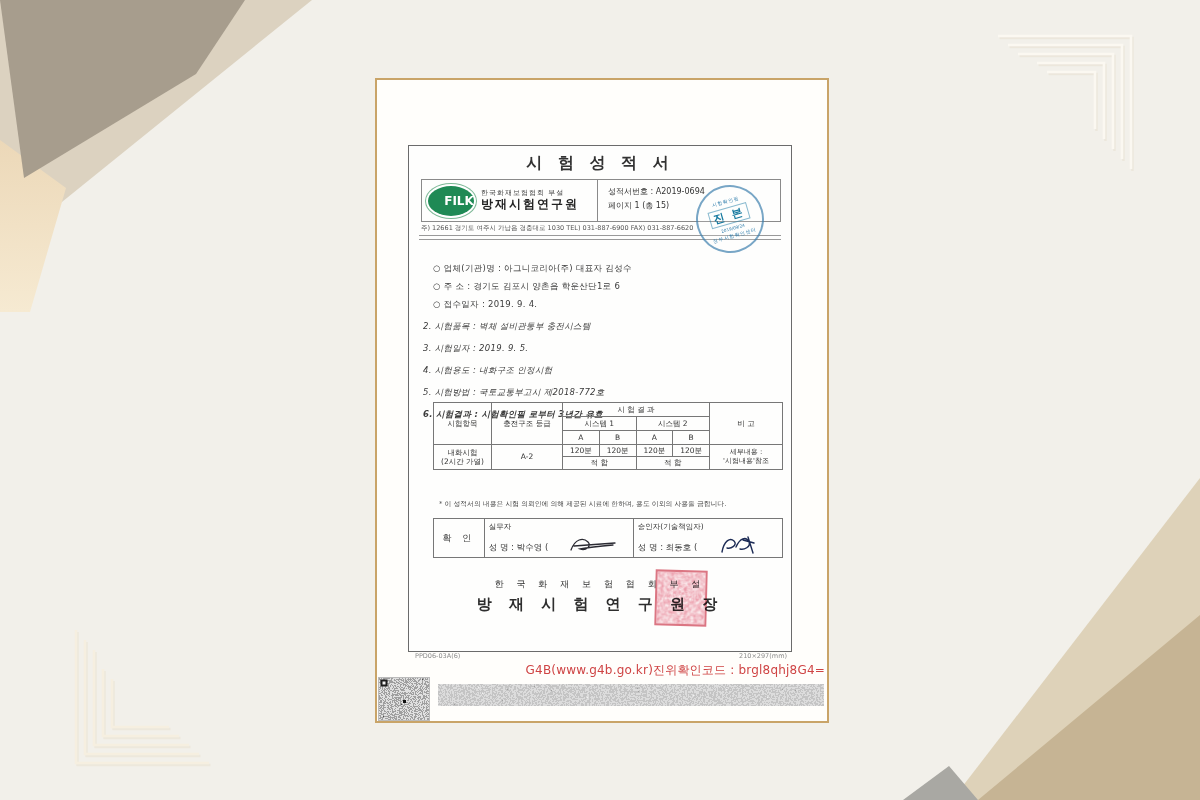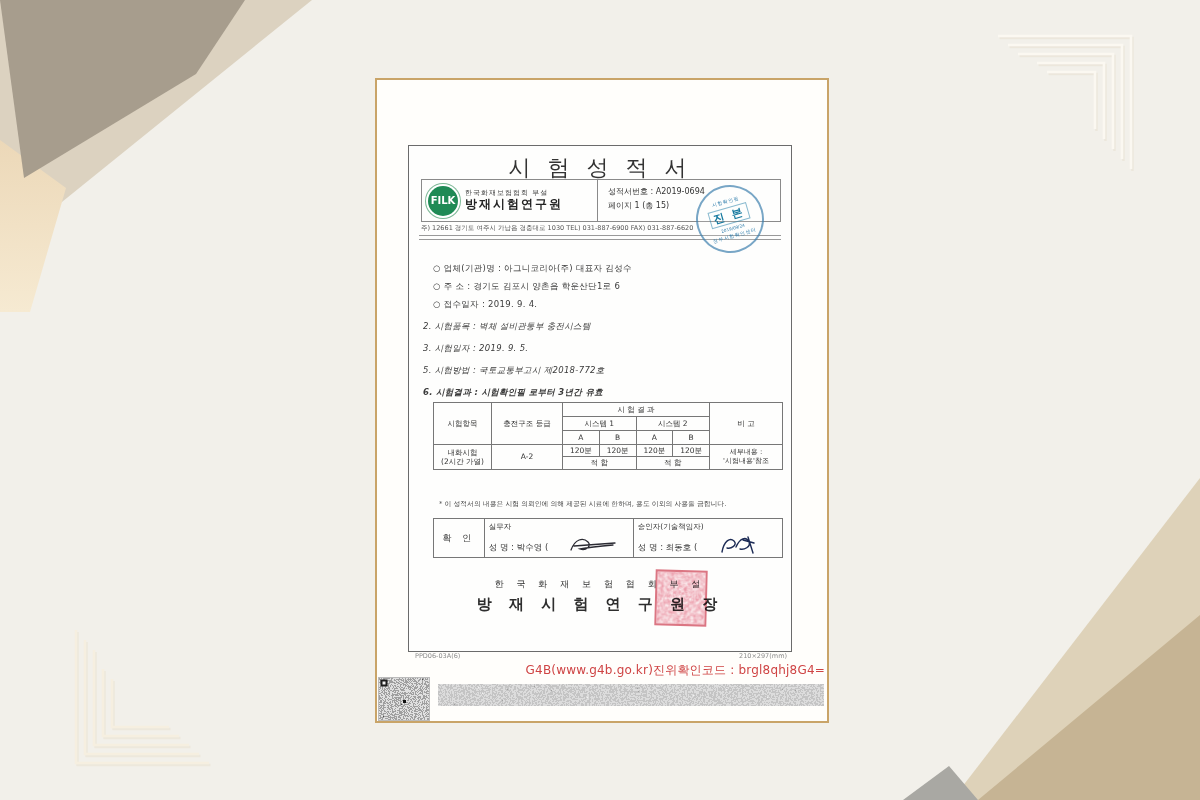--- a/index.html
+++ b/index.html
@@ -10,29 +10,29 @@
 
   
   .frame{position:absolute;left:375px;top:78px;width:450px;height:641px;
          background:#fffefb;border:2px solid #c9a468;}
 
   
   .sheet{position:absolute;left:31px;top:65px;width:382px;height:505px;
          border:1px solid #6b6b6b;background:#fefefd;color:#3a3a3a;}
 
   .title{position:absolute;left:0;right:0;top:7px;text-align:center;
-         font-size:22px;font-weight:normal;letter-spacing:5px;color:#333;}
+         font-size:16px;font-weight:bold;letter-spacing:5px;color:#333;}
 
   .hdr-box{position:absolute;left:12px;top:33px;width:358px;height:41px;
            border:1px solid #8a8a8a;display:flex;}
   .hdr-left{width:176px;border-right:1px solid #8a8a8a;display:flex;align-items:center;
             padding-left:6px;box-sizing:border-box;}
   .logo{width:30px;height:30px;border-radius:50%;background:#1f8a55;color:#fff;
-        display:flex;align-items:center;justify-content:center;font-size:10px;font-weight:bold;
-        box-shadow:0 0 0 2px #fff,0 0 0 3px #7db896;flex:0 0 auto;}
+        display:flex;align-items:center;justify-content:center;font-size:12px;font-weight:bold;
+        box-shadow:0 0 0 2px #fff,0 0 0 3px #7db896;flex:0 0 auto;padding-left:16px;}
   .org-lines{margin-left:7px;line-height:1.25;}
   .org-small{font-size:7px;letter-spacing:1px;color:#444;}
   .org-large{font-size:12px;font-weight:bold;letter-spacing:2px;color:#222;}
   .hdr-right{flex:1;padding:5px 0 0 10px;font-size:8px;line-height:1.75;color:#333;}
 
   .addr{position:absolute;left:12px;top:78px;font-size:6.5px;color:#555;white-space:nowrap;}
   .rule{position:absolute;left:10px;right:10px;top:89px;height:3px;
         border-top:1px solid #999;border-bottom:1px solid #999;}
 
   
@@ -198,20 +198,21 @@
         <div class="stamp-date">2019/09/24</div>
         <div class="stamp-arc">정부시험확인센터</div>
       </div>
 
       <div class="list">
         <div class="sub">○ 업체(기관)명 : 아그니코리아(주)   대표자   김성수</div>
         <div class="sub">○ 주       소 : 경기도 김포시 양촌읍 학운산단1로 6</div>
         <div class="sub">○ 접수일자 : 2019. 9. 4.</div>
         <div class="it">2. 시험품목 : 벽체 설비관통부 충전시스템</div>
         <div class="it">3. 시험일자 : 2019. 9. 5.</div>
+        <div class="it">4. 시험용도 : 내화구조 인정시험</div>
         <div class="it">5. 시험방법 : 국토교통부고시 제2018-772호</div>
         <div class="it bold-ish">6. 시험결과 : 시험확인필 로부터 3년간 유효</div>
       </div>
 
       <table class="rtable">
         <tbody>
             <tr class="hrow">
           <td class="c1" rowspan="3">시험항목</td>
           <td class="c2" rowspan="3">충전구조 등급</td>
           <td colspan="4">시 험 결 과</td>

